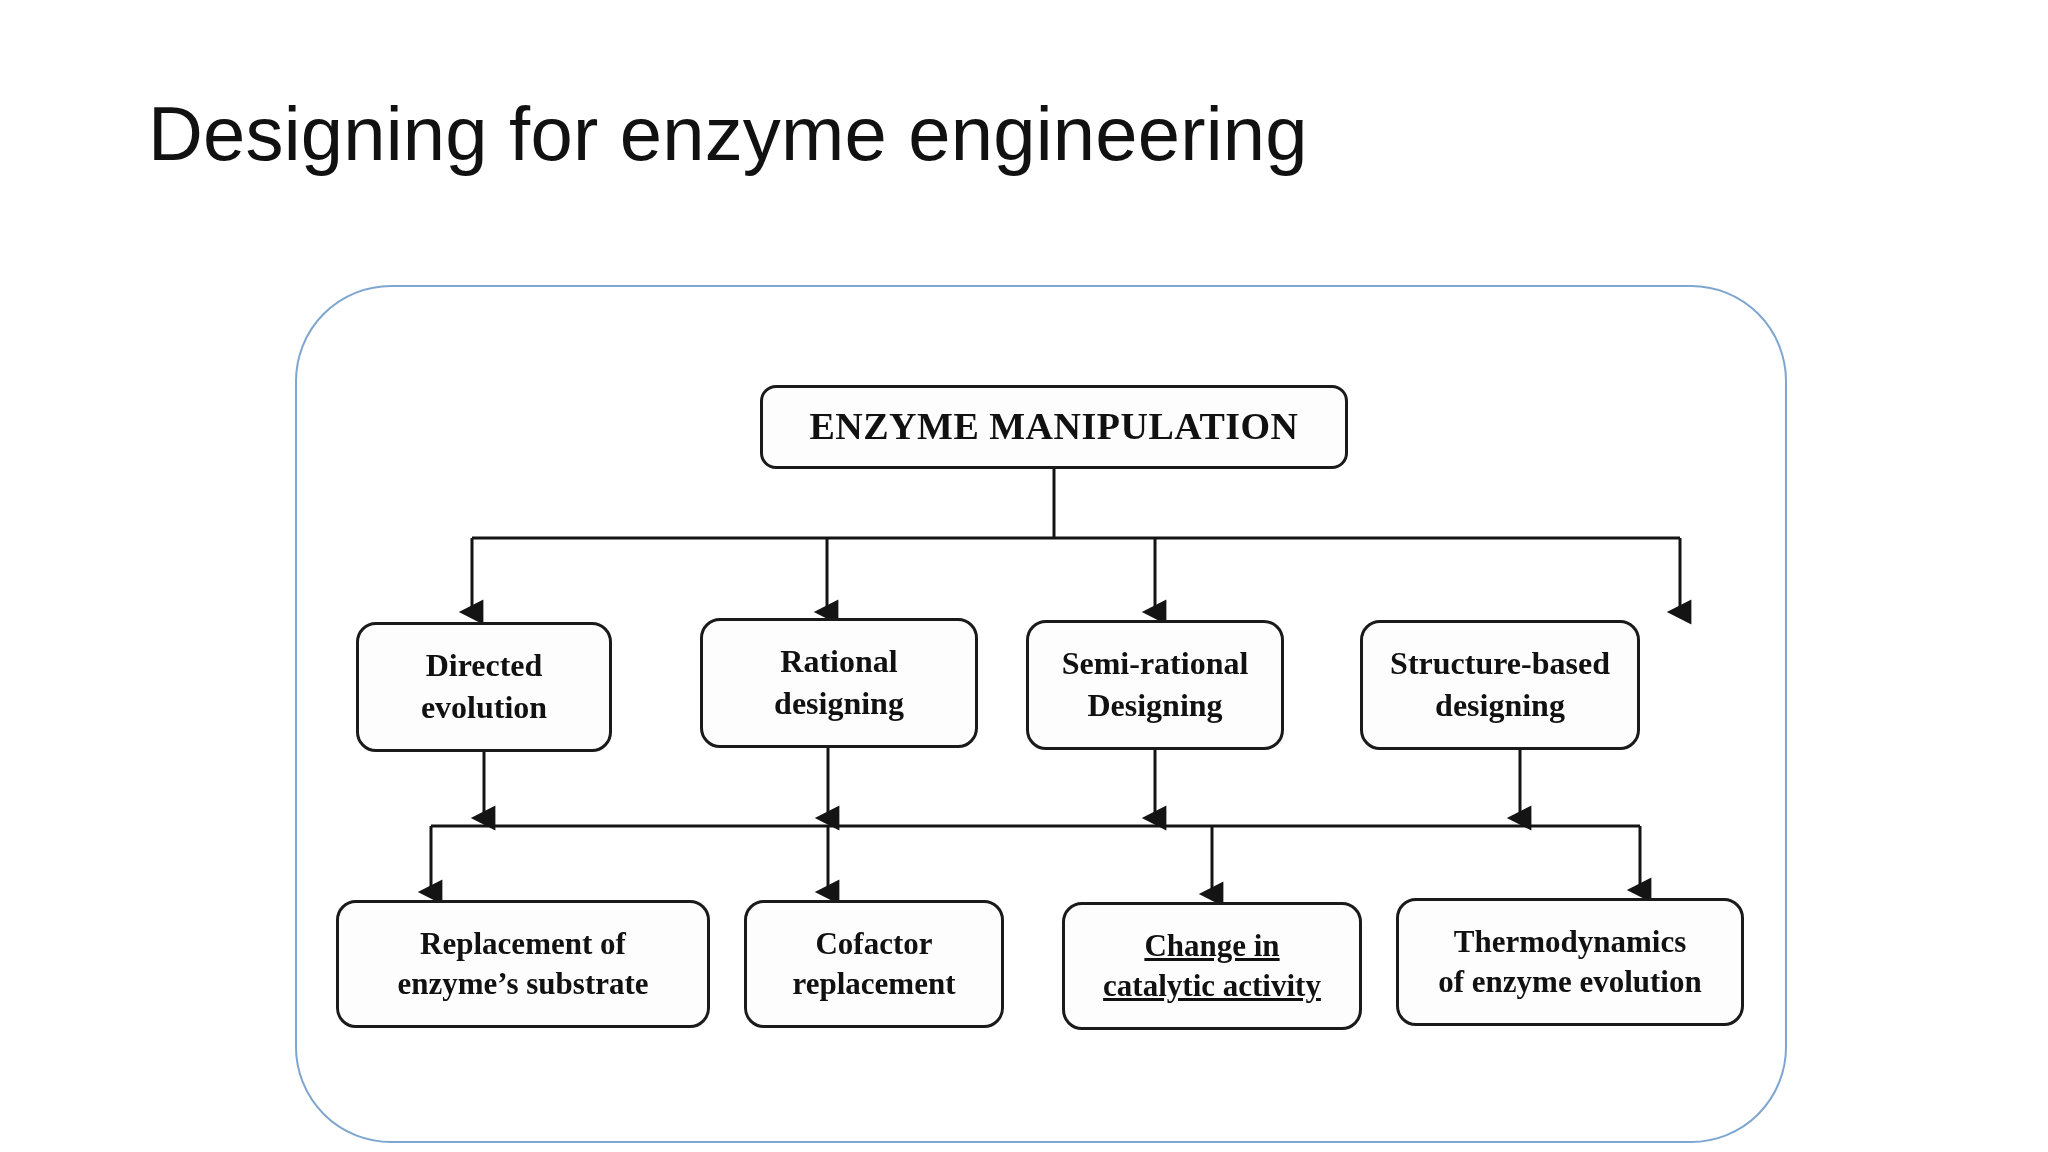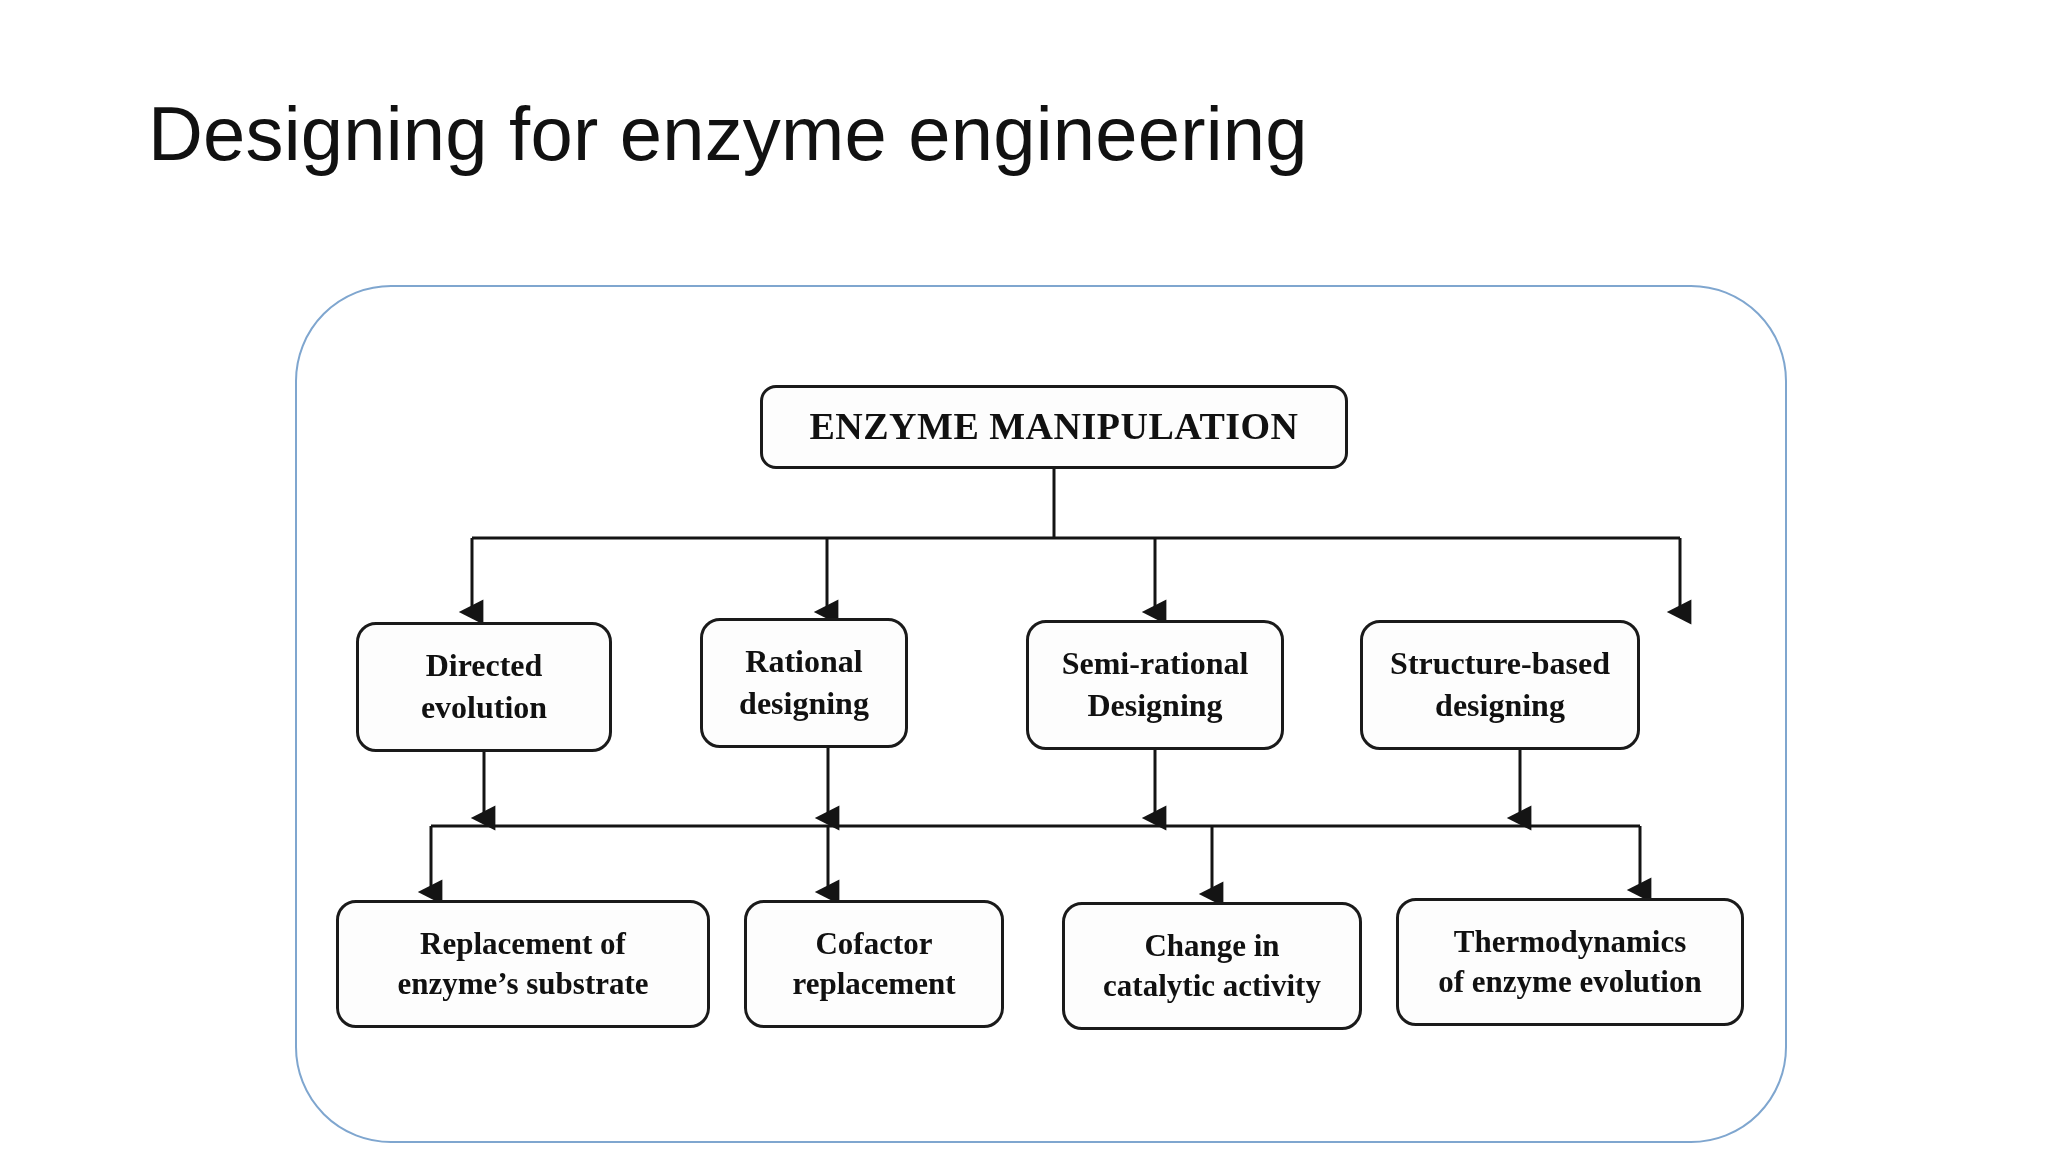--- a/index.html
+++ b/index.html
@@ -84,29 +84,29 @@
     height: 84px;
     border-radius: 16px;
     font-size: 38px;
     letter-spacing: 0.5px;
     margin-top: 40px;
   }
 
   
   .level2 { font-size: 32px; height: 130px; border-radius: 20px; }
   #node-l2-0 { left: 356px;  top: 622px; width: 256px; }
-  #node-l2-1 { left: 700px;  top: 618px; width: 208px; }
+  #node-l2-1 { left: 700px;  top: 618px; width: 278px; }
   #node-l2-2 { left: 1026px; top: 620px; width: 258px; }
   #node-l2-3 { left: 1360px; top: 620px; width: 280px; }
 
   
   .level3 { font-size: 31px; height: 128px; border-radius: 20px; align-items: center; }
   #node-l3-0 { left: 336px;  top: 900px; width: 374px; }
   #node-l3-1 { left: 744px;  top: 900px; width: 260px; }
-  #node-l3-2 { left: 1062px; top: 902px; width: 300px; }
+  #node-l3-2 { left: 1062px; top: 902px; width: 300px; text-decoration: underline; }
   #node-l3-3 { left: 1396px; top: 898px; width: 348px; }
 
   .connector-line { stroke: #141414; stroke-width: 3; fill: none; }
   .connector-head { fill: #141414; }
 </style>
 </head>
 <body>
 
 <div id="slide-title">Designing for enzyme engineering</div>
 

